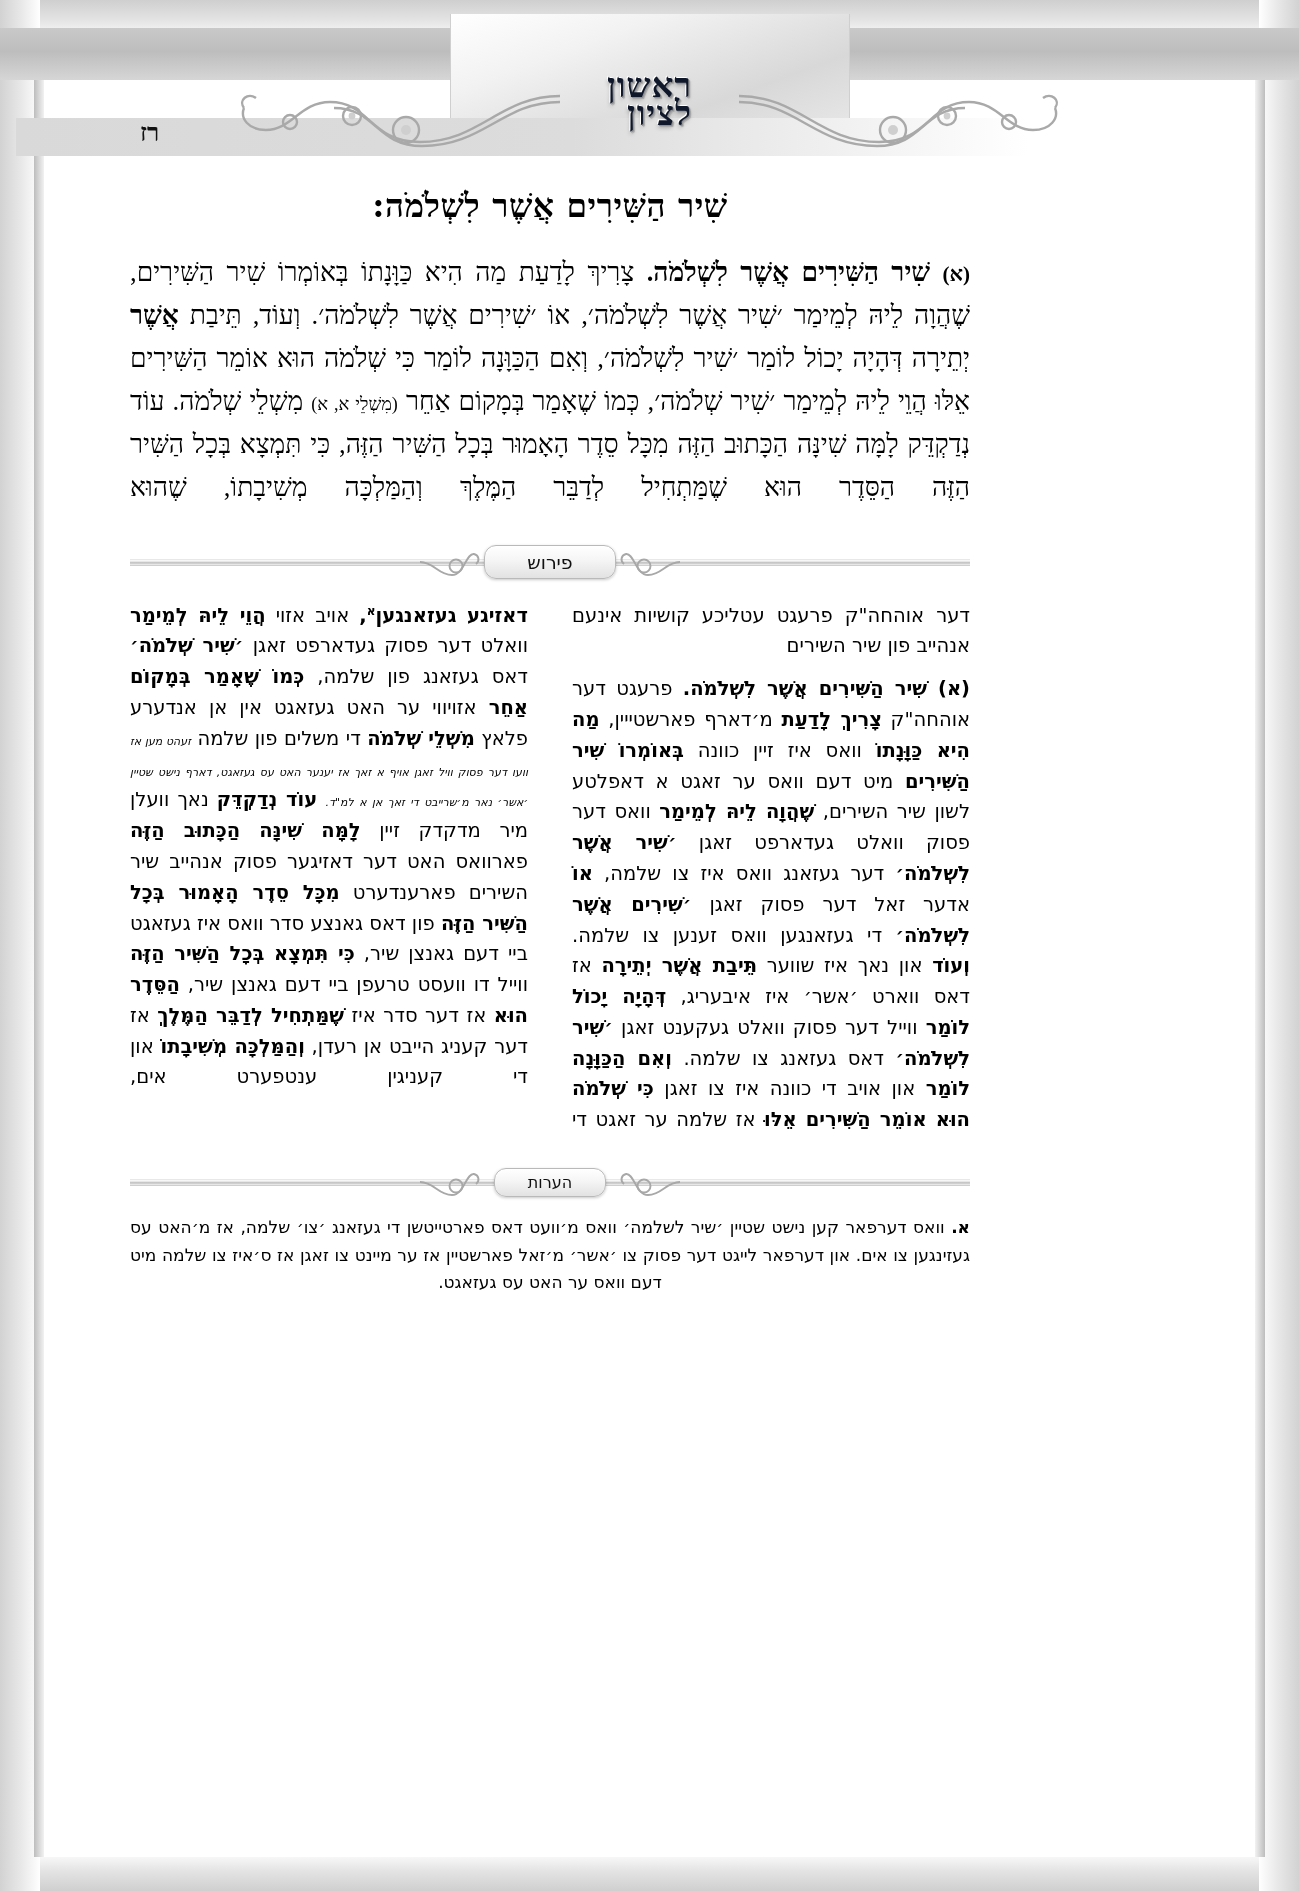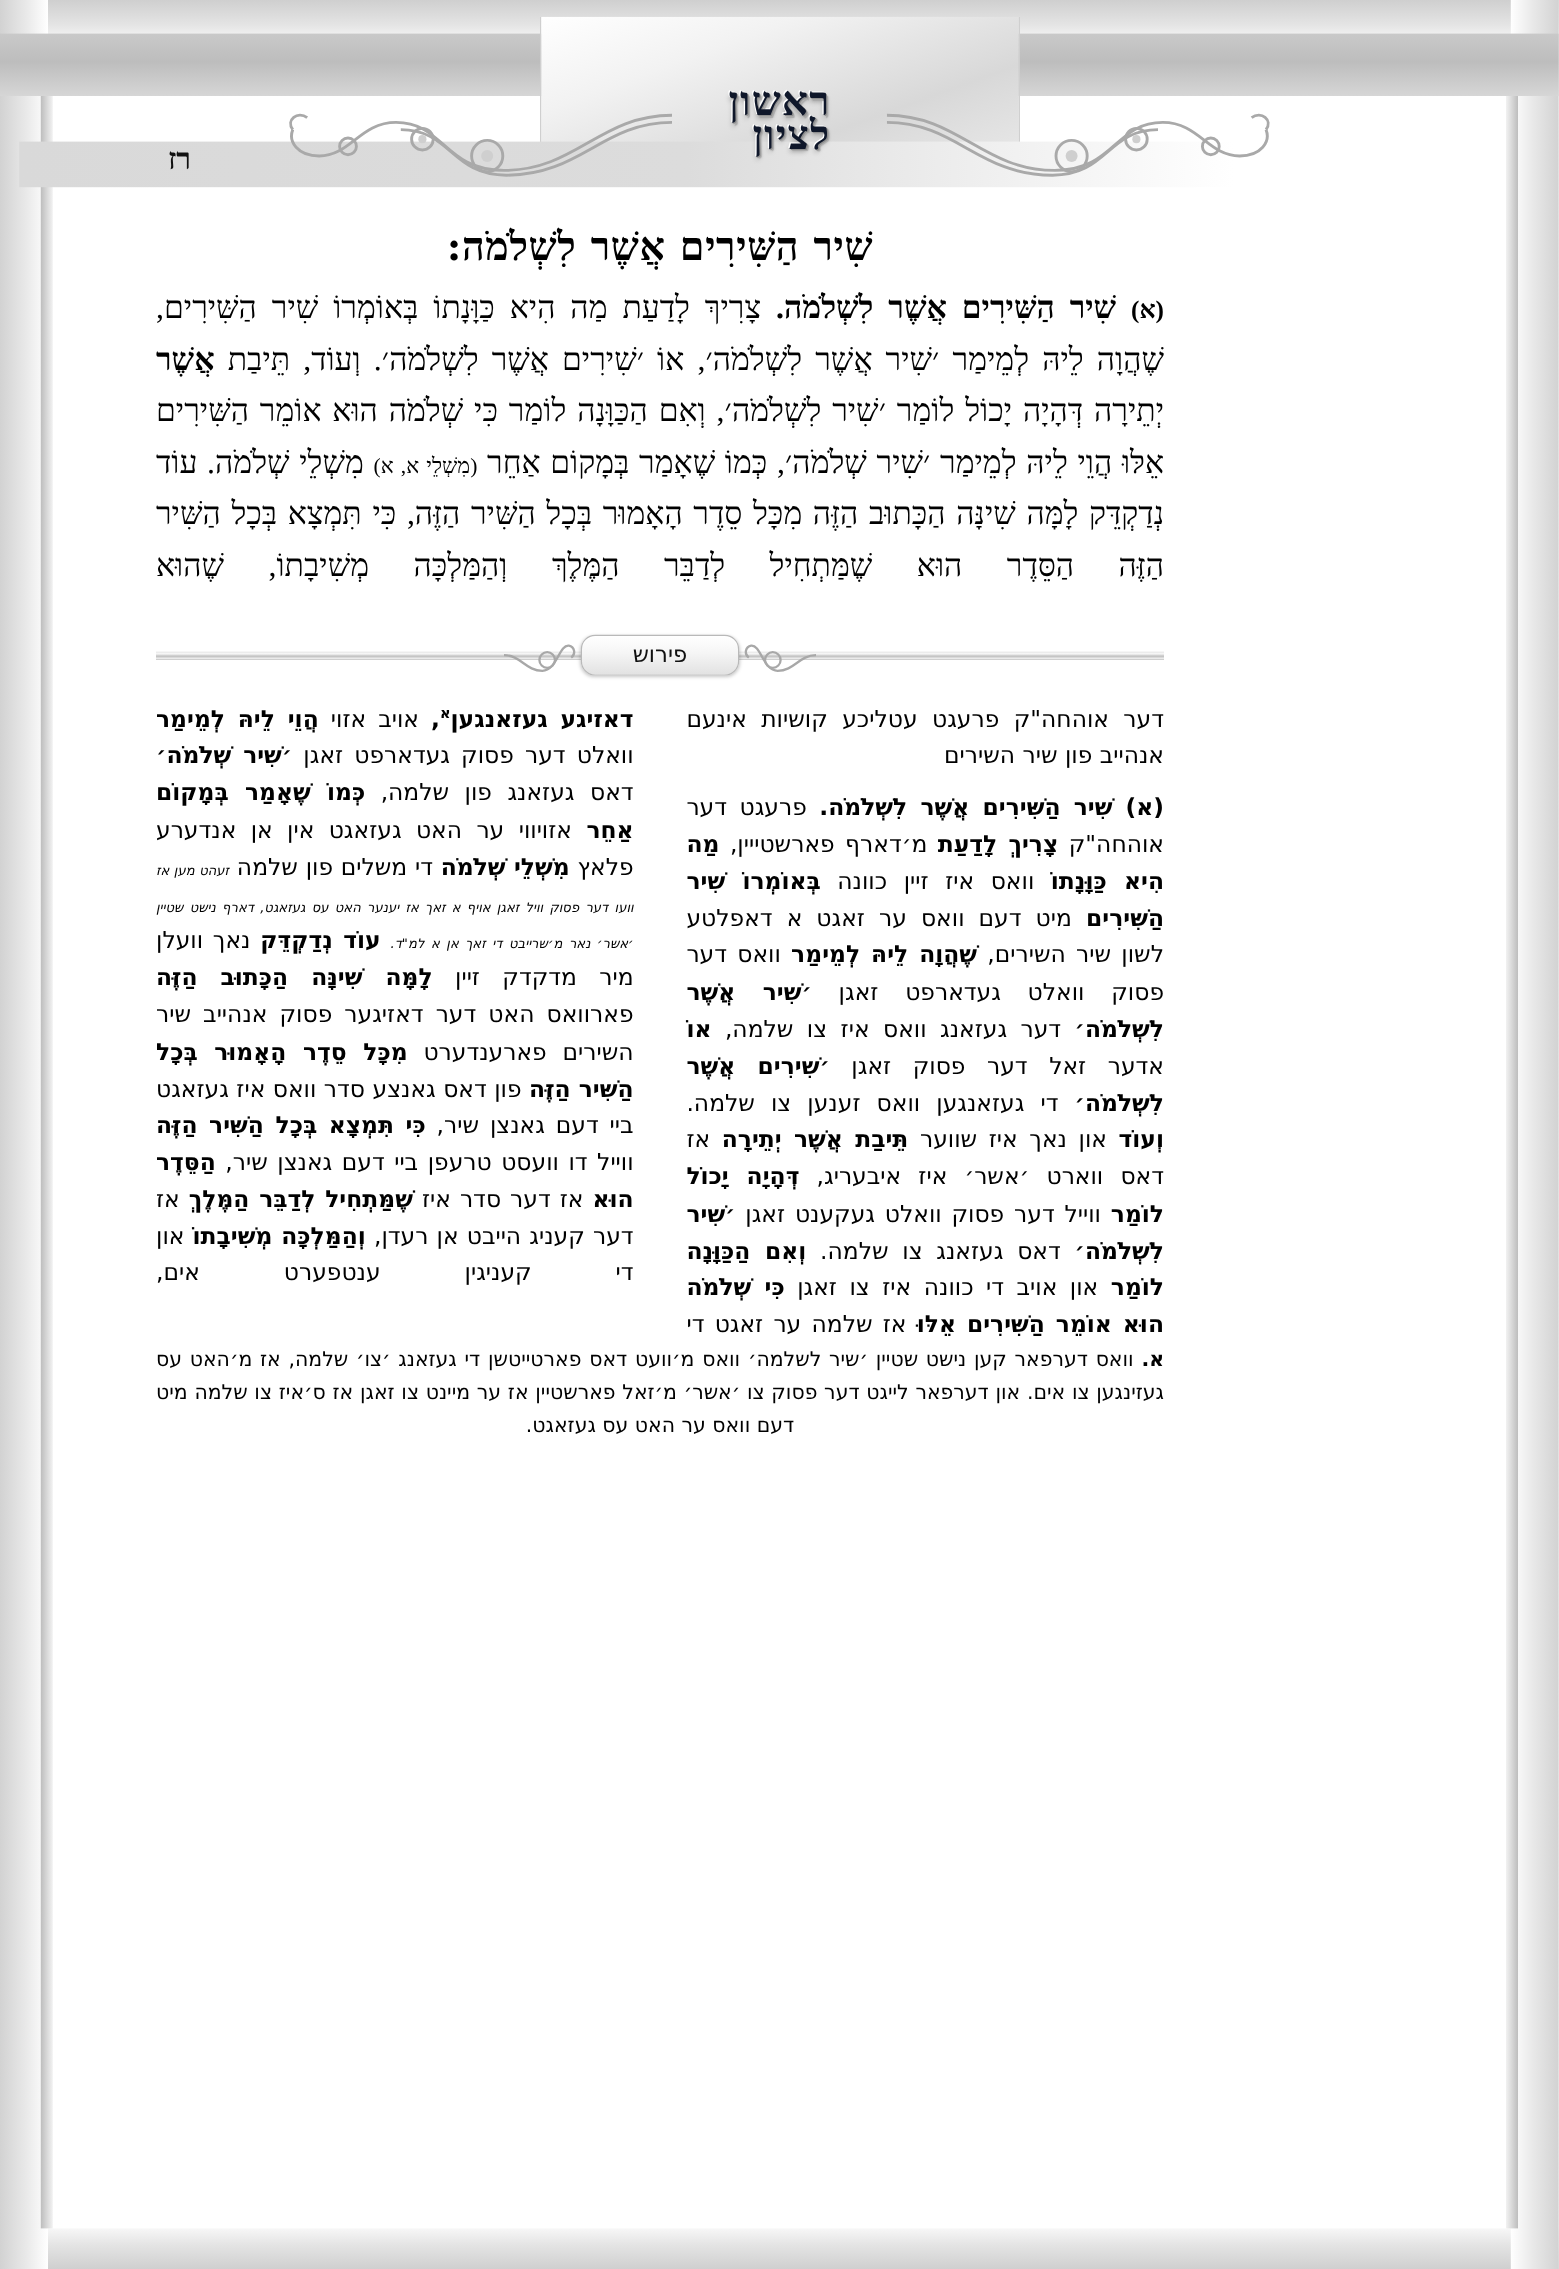--- a/index.html
+++ b/index.html
@@ -117,21 +117,21 @@
     width: 840px;
   }
 
   .mikra-title {
     text-align: center;
     font-family: "DejaVu Serif", "Liberation Serif", serif;
     font-weight: bold;
     font-size: 33px;
     color: #000;
     direction: rtl;
-    margin-bottom: 9px;
+    margin-bottom: 26px;
     letter-spacing: 0.5px;
   }
 
   .body-text {
     direction: rtl;
     text-align: justify;
     text-align-last: justify;
     font-family: Liberation Serif, serif;
     font-size: 26.5px;
     line-height: 1.62;
@@ -306,19 +306,35 @@
   <div class="commentary">
     <div class="col">
       <p class="lead-in">דער אוהחה"ק פרעגט עטליכע קושיות אינעם אנהייב פון שיר השירים</p>
       <p><b>(א) שִׁיר הַשִּׁירִים אֲשֶׁר לִשְׁלֹמֹה.</b> פרעגט דער אוהחה"ק <b>צָרִיךְ לָדַעַת</b> מ׳דארף פארשטייין, <b>מַה הִיא כַּוָּנָתוֹ</b> וואס איז זיין כוונה <b>בְּאוֹמְרוֹ שִׁיר הַשִּׁירִים</b> מיט דעם וואס ער זאגט א דאפלטע לשון שיר השירים, <b>שֶׁהֲוָה לֵיהּ לְמֵימַר</b> וואס דער פסוק וואלט געדארפט זאגן <b>׳שִׁיר אֲשֶׁר לִשְׁלֹמֹה׳</b> דער געזאנג וואס איז צו שלמה, <b>אוֹ</b> אדער זאל דער פסוק זאגן <b>׳שִׁירִים אֲשֶׁר לִשְׁלֹמֹה׳</b> די געזאנגען וואס זענען צו שלמה. <b>וְעוֹד</b> און נאך איז שווער <b>תֵּיבַת אֲשֶׁר יְתֵירָה</b> אז דאס ווארט ׳אשר׳ איז איבעריג, <b>דְּהָיָה יָכוֹל לוֹמַר</b> ווייל דער פסוק וואלט געקענט זאגן <b>׳שִׁיר לִשְׁלֹמֹה׳</b> דאס געזאנג צו שלמה. <b>וְאִם הַכַּוָּנָה לוֹמַר</b> און אויב די כוונה איז צו זאגן <b>כִּי שְׁלֹמֹה הוּא אוֹמֵר הַשִּׁירִים אֵלּוּ</b> אז שלמה ער זאגט די</p>
     </div>
     <div class="col">
       <p><b>דאזיגע געזאנגען<sup class="fn">א</sup>,</b> אויב אזוי <b>הֲוֵי לֵיהּ לְמֵימַר</b> וואלט דער פסוק געדארפט זאגן <b>׳שִׁיר שְׁלֹמֹה׳</b> דאס געזאנג פון שלמה, <b>כְּמוֹ שֶׁאָמַר בְּמָקוֹם אַחֵר</b> אזויווי ער האט געזאגט אין אן אנדערע פלאץ <b>מִשְׁלֵי שְׁלֹמֹה</b> די משלים פון שלמה <span class="small-run">זעהט מען אז וועו דער פסוק וויל זאגן אויף א זאך אז יענער האט עס געזאגט, דארף נישט שטיין ׳אשר׳ נאר מ׳שרייבט די זאך אן א למ"ד.</span> <b>עוֹד נְדַקְדֵּק</b> נאך וועלן מיר מדקדק זיין <b>לָמָּה שִׁינָּה הַכָּתוּב הַזֶּה</b> פארוואס האט דער דאזיגער פסוק אנהייב שיר השירים פארענדערט <b>מִכָּל סֵדֶר הָאָמוּר בְּכָל הַשִּׁיר הַזֶּה</b> פון דאס גאנצע סדר וואס איז געזאגט ביי דעם גאנצן שיר, <b>כִּי תִּמְצָא בְּכָל הַשִּׁיר הַזֶּה</b> ווייל דו וועסט טרעפן ביי דעם גאנצן שיר, <b>הַסֵּדֶר הוּא</b> אז דער סדר איז <b>שֶׁמַּתְחִיל לְדַבֵּר הַמֶּלֶךְ</b> אז דער קעניג הייבט אן רעדן, <b>וְהַמַּלְכָּה מְשִׁיבָתוֹ</b> און די קעניגין ענטפערט אים,</p>
     </div>
   </div>
 
+  <div class="divider divider-small">
+    <div class="rule"></div>
+    <svg class="swirl s-left" viewBox="0 0 62 34" xmlns="http://www.w3.org/2000/svg">
+      <g fill="none" stroke="#a8a8a8" stroke-width="1.9">
+        <path d="M62 17 C 48 17, 44 30, 30 30 C 18 30, 16 8, 8 9 C 3 10, 2 16, 6 19"></path>
+        <circle cx="26" cy="21" r="6.5"></circle>
+      </g>
+    </svg>
+    <svg class="swirl s-right" viewBox="0 0 62 34" xmlns="http://www.w3.org/2000/svg">
+      <g fill="none" stroke="#a8a8a8" stroke-width="1.9">
+        <path d="M62 17 C 48 17, 44 30, 30 30 C 18 30, 16 8, 8 9 C 3 10, 2 16, 6 19"></path>
+        <circle cx="26" cy="21" r="6.5"></circle>
+      </g>
+    </svg>
+    <div class="cap">הערות</div>
+  </div>
 
   <div class="notes">
     <span class="mark">א.</span>
     <span>וואס דערפאר קען נישט שטיין ׳שיר לשלמה׳ וואס מ׳וועט דאס פארטייטשן די געזאנג ׳צו׳ שלמה, אז מ׳האט עס געזינגען צו אים. און דערפאר לייגט דער פסוק צו ׳אשר׳ מ׳זאל פארשטיין אז ער מיינט צו זאגן אז ס׳איז צו שלמה מיט דעם וואס ער האט עס געזאגט.</span>
   </div>
 
 </div>
 
 </body></html>

